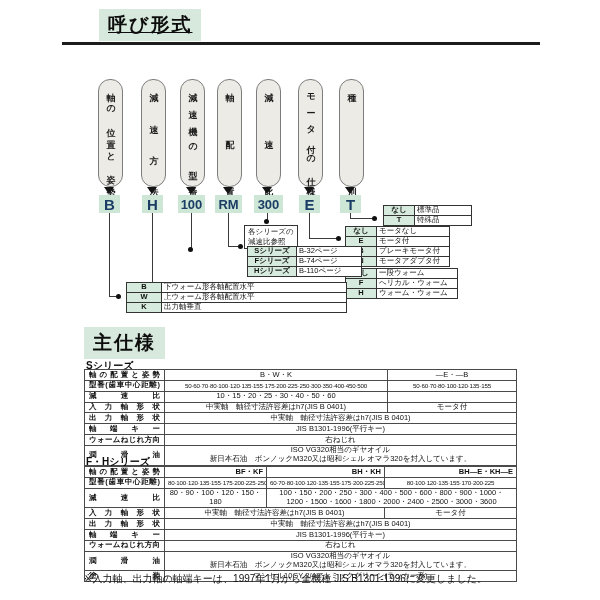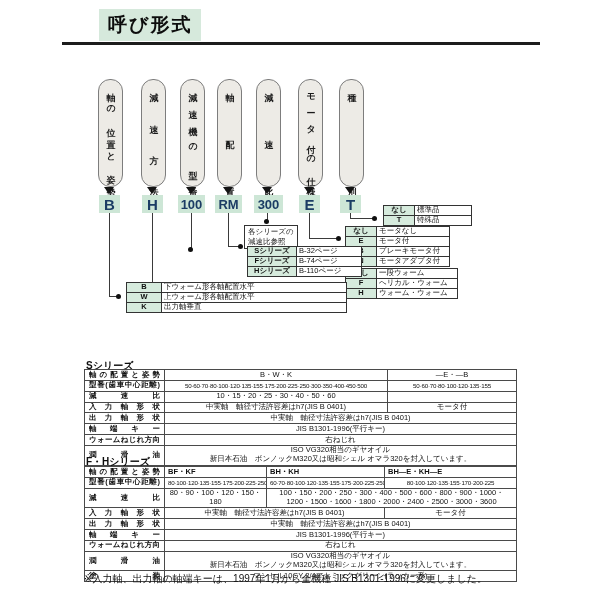--- a/index.html
+++ b/index.html
@@ -27,32 +27,32 @@
   .dtable{position:absolute;border-collapse:collapse;font-size:7.5px;line-height:1.1;}
   .dtable td{border:1px solid #333;padding:0 2px;height:9px;background:#fff;white-space:nowrap;color:#111;}
   .dtable td.k{background:#d6ebdd;text-align:center;font-weight:bold;margin-left:35px;}
   .note{position:absolute;border:1px solid #333;background:#fff;font-size:7.5px;line-height:1.35;
         padding:1px 3px;white-space:nowrap;color:#111;}
   
   .slabel{position:absolute;font-size:10px;font-weight:bold;color:#0d0d0d;}
   .stable{position:absolute;border-collapse:collapse;table-layout:fixed;width:432px;font-size:7.5px;line-height:1.18;}
   .stable td{border:1px solid #4a4a4a;padding:0.5px 3px;background:#fff;color:#111;overflow:hidden;text-align:center;}
   .stable td.lbl{font-weight:bold;text-align:justify;text-align-last:justify;padding:0.5px 4px;margin-left:36px;}
-  .stable td.ctr{text-align:left;font-weight:bold;}
+  .stable td.ctr{text-align:right;font-weight:bold;}
   .stable td.num{font-size:6.2px;letter-spacing:-0.2px;}
   .stable td.nw{white-space:nowrap;}
   .stable{border:1.5px solid #222;}
   .foot{position:absolute;font-size:10px;color:#111;white-space:nowrap;}
 </style>
 </head>
 <body>
 
 <div class="page">
 
-  <div class="h1" style="left:99px;top:9px;">呼び形式</div>
+  <div class="h1" style="left:99px;top:9px;text-decoration:underline;">呼び形式</div>
   <div class="rule" style="left:62px;top:42px;width:478px;"></div>
 
   <div class="cap" style="left:98px;">
       <span>軸の位置と姿勢</span>
     </div>
   <div class="cap" style="left:141px;">
       <span>減速方法</span>
     </div>
   <div class="cap" style="left:180px;">
       <span>減速機の型番</span>
@@ -196,20 +196,21 @@
       <td class="k">W</td>
       <td>上ウォーム形各軸配置水平</td>
         </tr>
     <tr>
       <td class="k">K</td>
       <td>出力軸垂直</td>
         </tr>
   </tbody>
     </table>
 
+  <div class="h1" style="left:84px;top:327px;">主仕様</div>
   <div class="slabel" style="left:86px;top:359px;">Sシリーズ</div>
 
   <table class="stable" style="left:84px;top:369px;">
     <colgroup>
         <col style="width:80px;">
         <col style="width:223px;">
         <col style="width:129px;">
       </colgroup>
     <tbody>
         <tr>

